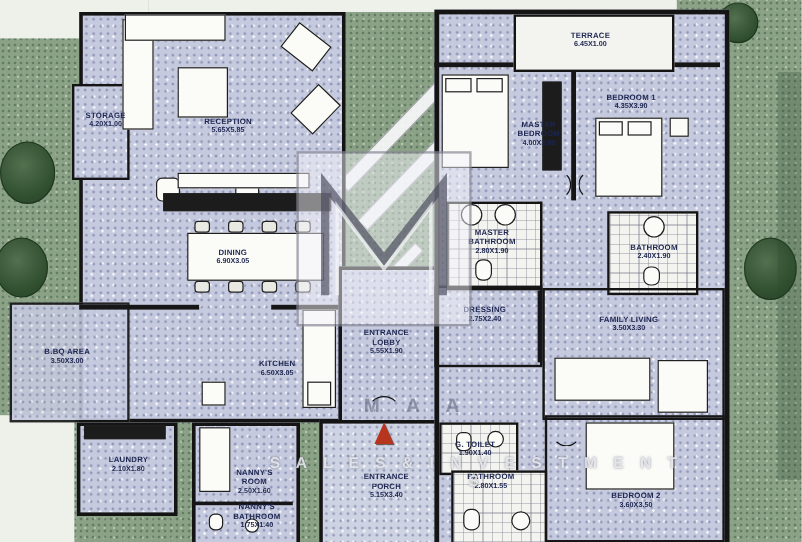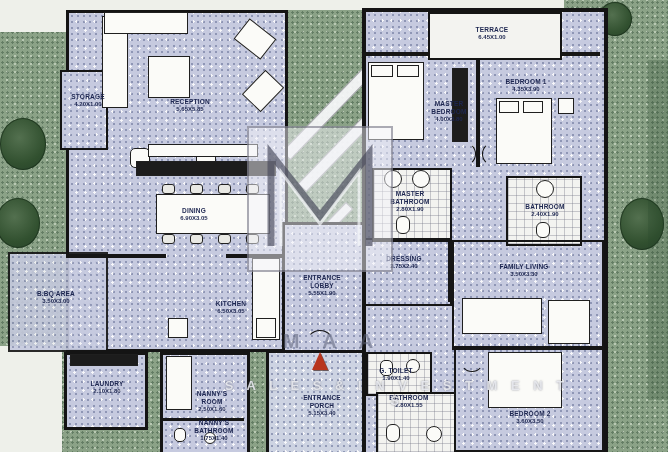--- a/index.html
+++ b/index.html
@@ -32,21 +32,21 @@
     box-shadow:inset 0 0 0 1px rgba(20,40,22,.6);}
   .stripe{position:absolute;background:rgba(249,249,251,.92);border:1px solid rgba(70,70,80,.45);box-sizing:border-box;}
   .arc{position:absolute;border:1.4px solid transparent;border-top-color:#111;border-radius:50%;box-sizing:border-box;}
   .room-label{position:absolute;transform:translate(-50%,-50%);text-align:center;
     color:#1d2650;font-weight:700;z-index:30;pointer-events:none;}
   .room-label .nm{font-size:6.5px;line-height:1.2;letter-spacing:.2px;}
   .room-label .dm{font-size:6px;line-height:1.25;}
   .wm-box{position:absolute;left:247px;top:126px;width:142px;height:142px;z-index:40;
     background:rgba(243,244,249,.5);border:2px solid rgba(45,45,65,.38);pointer-events:none;}
   .wm-row{position:absolute;text-align:center;font-weight:700;z-index:40;pointer-events:none;}
-  #wm1{left:245px;top:330px;width:175px;font-size:20px;letter-spacing:9px;color:rgba(92,98,120,.55);}
+  #wm1{left:260px;top:330px;width:175px;font-size:16px;letter-spacing:9px;color:rgba(92,98,120,.55);}
   #wm2{left:222px;top:378px;width:350px;font-size:13px;letter-spacing:5px;
        color:rgba(238,240,245,.85);text-shadow:0 0 2px rgba(75,78,95,.65);}
   #north-arrow{position:absolute;left:312px;top:352px;width:0;height:0;z-index:35;
     border-left:8px solid transparent;border-right:8px solid transparent;
     border-bottom:18px solid #b8351d;filter:drop-shadow(1px 1px 0 rgba(40,10,5,.6));}
 </style>
 </head>
 <body>
 
 <div id="stage">

